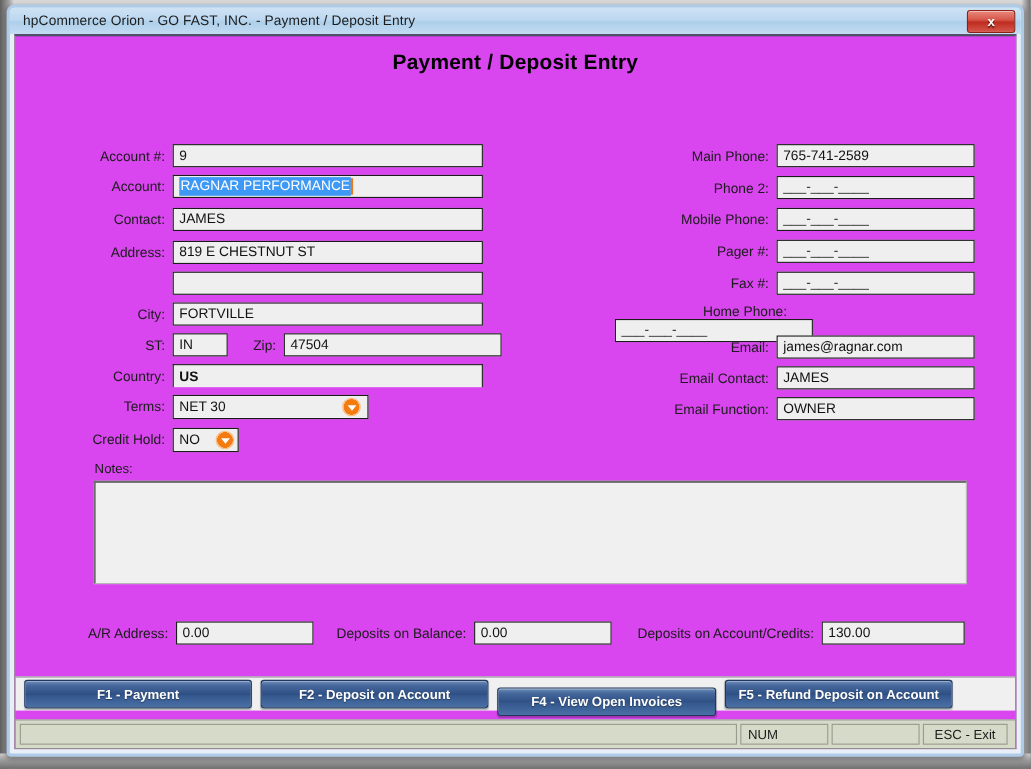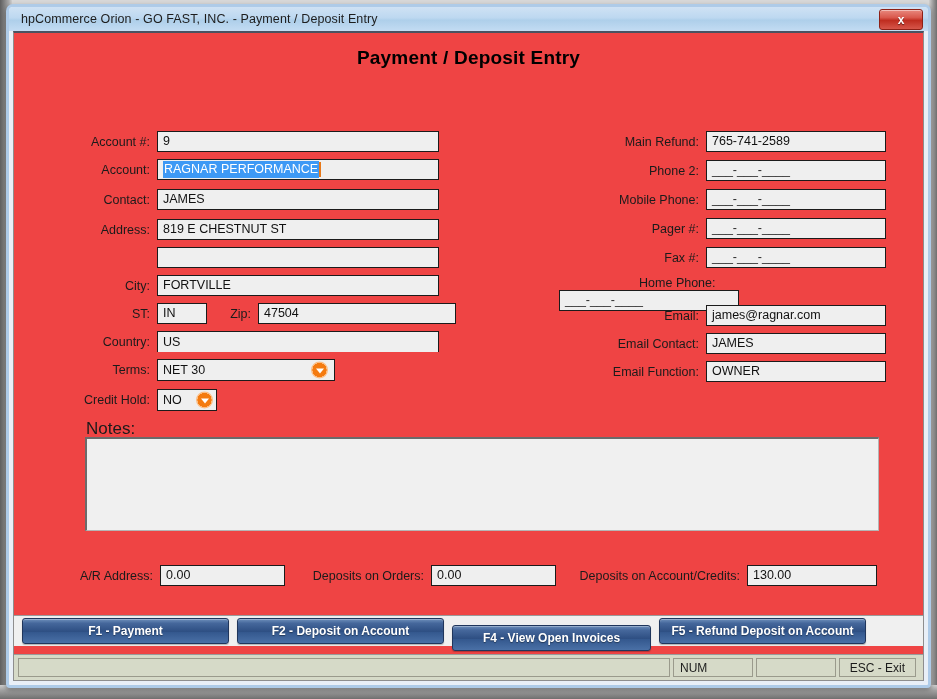--- a/index.html
+++ b/index.html
@@ -50,21 +50,21 @@
     cursor:pointer;
   }
   .close-btn span{
     color:#ffffff;font-size:12px;font-weight:bold;
     text-shadow:0 1px 1px rgba(0,0,0,.55);line-height:1;
   }
 
   
   .client{
     position:absolute;left:4px;top:24px;right:4px;bottom:4px;
-    background:#ef4444;
+    background:#d946ef;
     border-top:2px solid #4a5261;
     border-left:1px solid #8e8e8e;
     border-right:1px solid #8e8e8e;
     border-bottom:1px solid #8e8e8e;
     box-sizing:border-box;
     overflow:hidden;
   }
   .page-title{
     text-align:center;font-size:19px;font-weight:bold;color:#000;
     margin-top:14px;letter-spacing:.2px;
@@ -83,21 +83,21 @@
     box-sizing:border-box;
     height:21px;
     font-size:12.5px;color:#111;
     display:flex;align-items:center;
     padding-left:5px;
     position:relative;
     overflow:hidden;
   }
   .fld .val{white-space:nowrap;line-height:1;}
   .fld.mask .val{letter-spacing:0;color:#2a2a2a;}
-  .fld.noborder-bottom{border-bottom:none;}
+  .fld.noborder-bottom{border-bottom:none;font-weight:bold;}
   .sel{
     background:#3d99f5;color:#ffffff;
     padding:1px 1px 1px 1px;
     display:inline-block;line-height:1.15;
   }
   .caret{
     display:inline-block;width:2px;height:15px;background:#e87818;
     vertical-align:middle;margin-left:0px;
   }
   
@@ -107,21 +107,21 @@
     background:radial-gradient(circle at 50% 50%, #f47b10 0%, #f47b10 58%, #fbbd84 59%, #fbbd84 74%, #f47b10 75%, #f47b10 100%);
     display:flex;align-items:center;justify-content:center;
     cursor:pointer;
   }
   .ddbtn i{
     display:block;width:0;height:0;
     border-left:4px solid transparent;border-right:4px solid transparent;
     border-top:5px solid #ffffff;
     margin-top:1px;
   }
-  .notes-label{position:absolute;font-size:17px;color:#1b1b1b;}
+  .notes-label{position:absolute;font-size:12px;color:#1b1b1b;}
   .notes-box{
     position:absolute;
     background:#f0f0f0;
     border-top:2px solid #6b6b6b;
     border-left:2px solid #6b6b6b;
     border-right:1px solid #b5b5b5;
     border-bottom:1px solid #b5b5b5;
     box-sizing:border-box;
     font-size:12.5px;color:#111;padding:3px 5px;
     cursor:text;
@@ -270,21 +270,21 @@
             </span>
         </div>
       </div>
 
       <div class="notes-label" style="left:72px;top:350px;">Notes:</div>
       <div class="notes-box" style="left:71px;top:368px;width:794px;height:94px;">
         <span></span>
       </div>
 
       <div class="fieldrow" style="left:545px;top:62px;">
-        <div class="lbl" style="width:140px;">Main Refund:</div>
+        <div class="lbl" style="width:140px;">Main Phone:</div>
         <div class="fld" style="width:180px;">
           <span class="val">765-741-2589</span>
         </div>
       </div>
 
       <div class="fieldrow" style="left:545px;top:91px;">
         <div class="lbl" style="width:140px;">Phone 2:</div>
         <div class="fld mask" style="width:180px;">
           <span class="val">___-___-____</span>
         </div>
@@ -340,21 +340,21 @@
       </div>
 
       <div class="fieldrow" style="left:22px;top:496px;">
         <div class="lbl" style="width:117px;">A/R Address:</div>
         <div class="fld" style="width:125px;">
           <span class="val">0.00</span>
         </div>
       </div>
 
       <div class="fieldrow" style="left:290px;top:496px;">
-        <div class="lbl" style="width:120px;">Deposits on Orders:</div>
+        <div class="lbl" style="width:120px;">Deposits on Balance:</div>
         <div class="fld" style="width:125px;">
           <span class="val">0.00</span>
         </div>
       </div>
 
       <div class="fieldrow" style="left:556px;top:496px;">
         <div class="lbl" style="width:170px;">Deposits on Account/Credits:</div>
         <div class="fld" style="width:130px;">
           <span class="val">130.00</span>
         </div>

